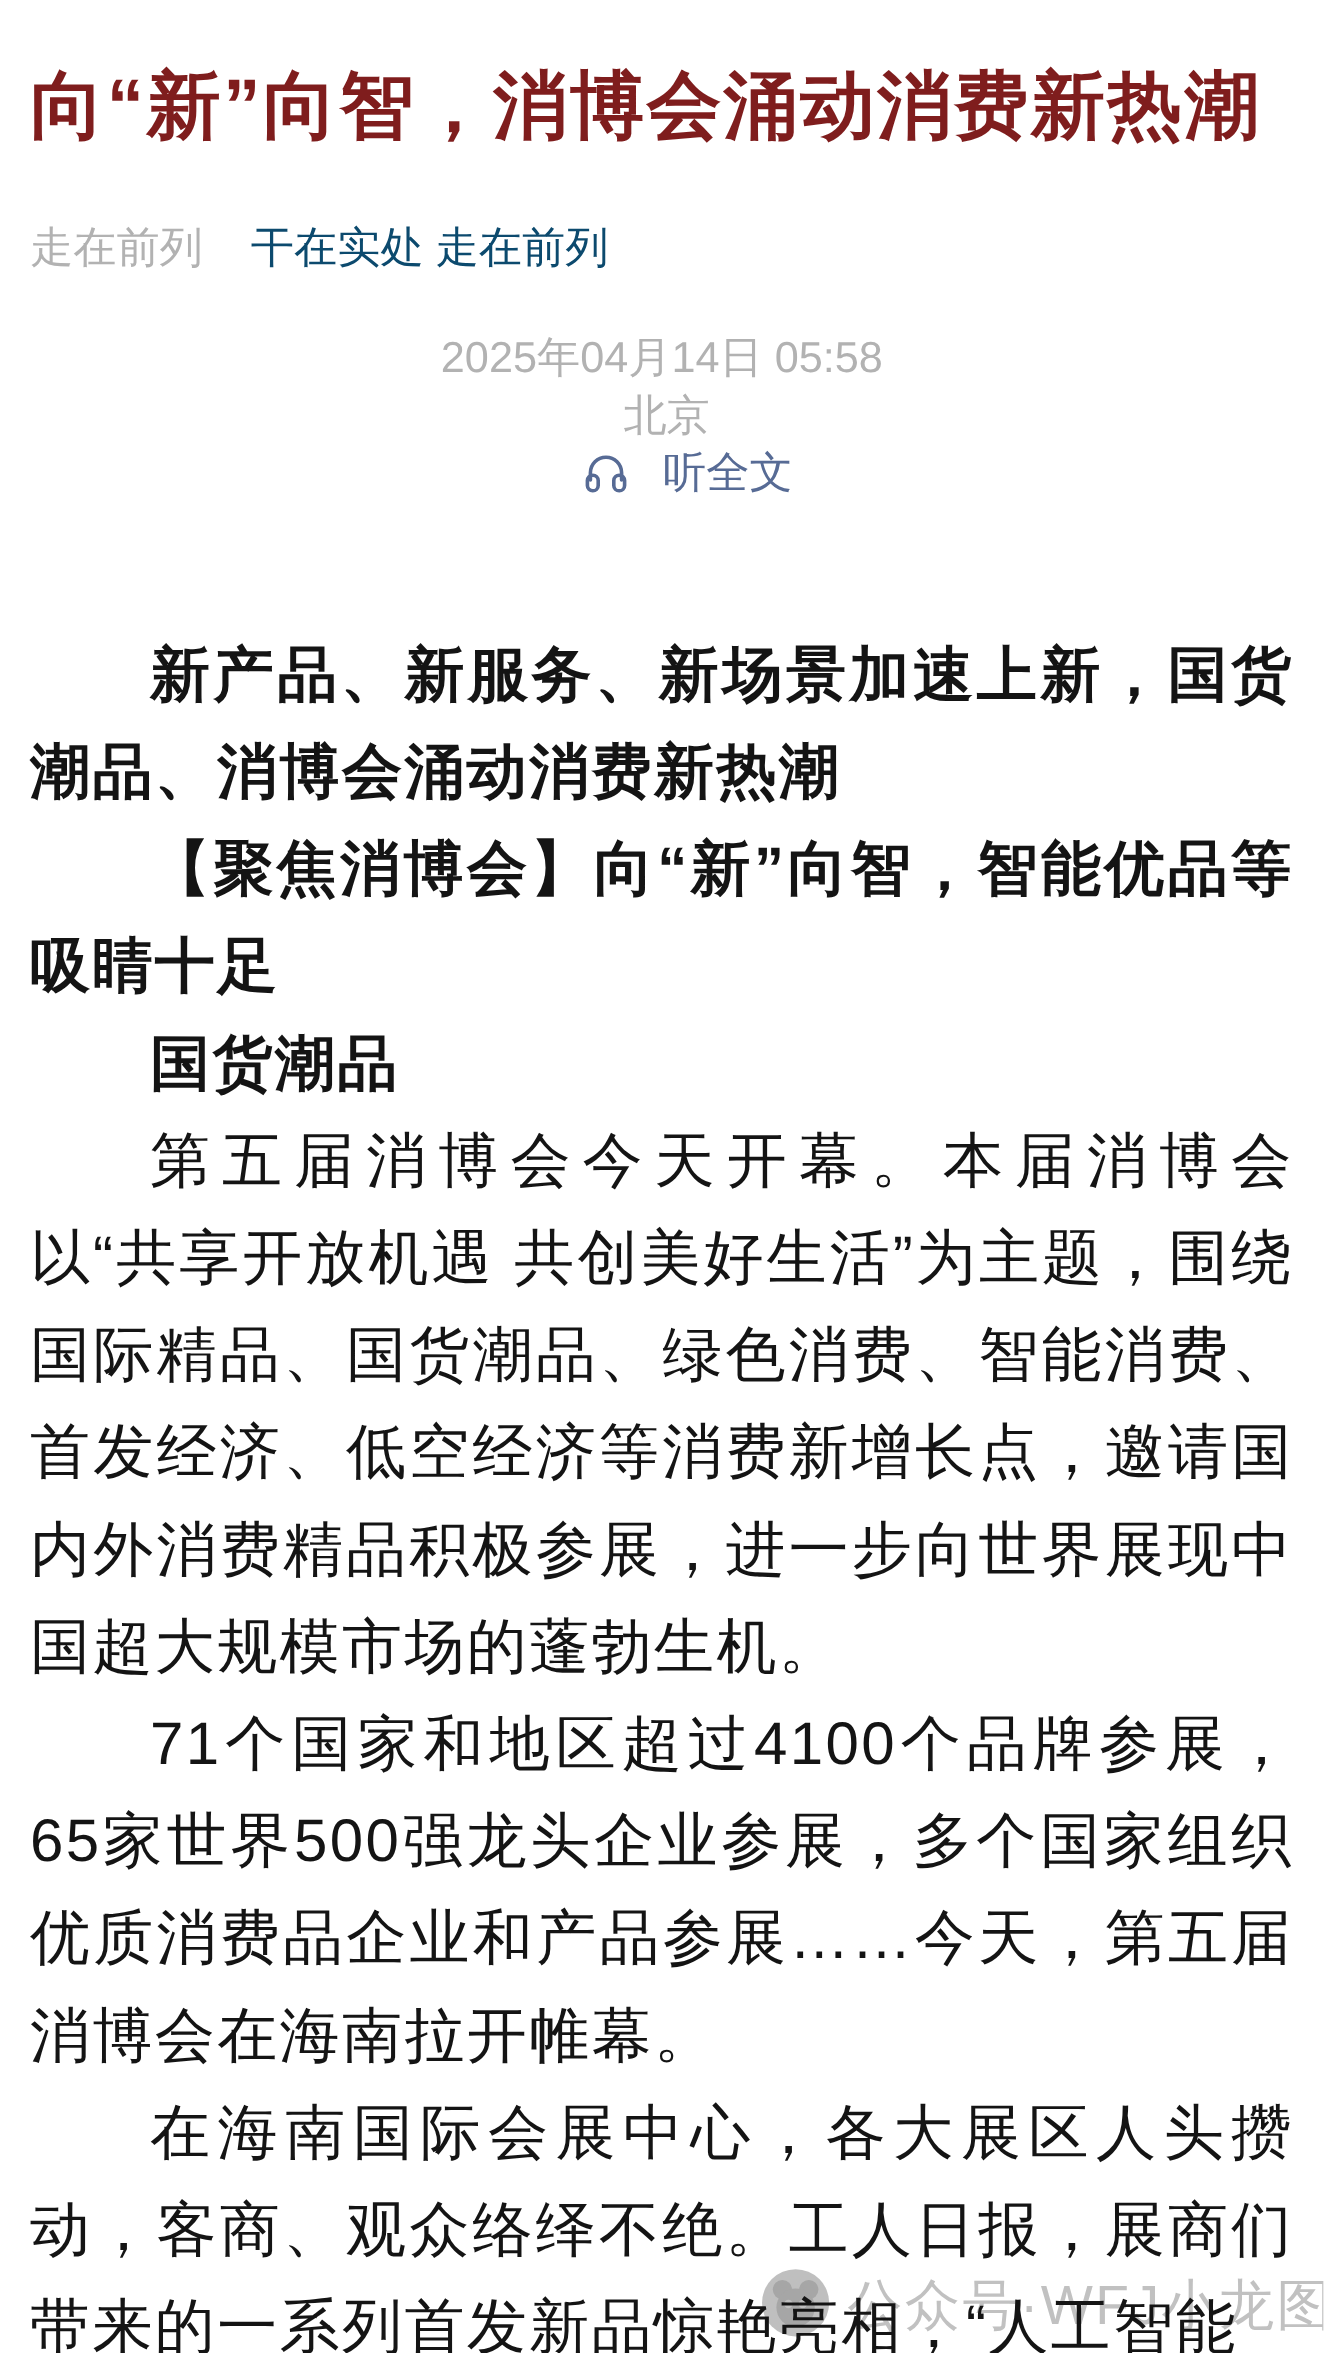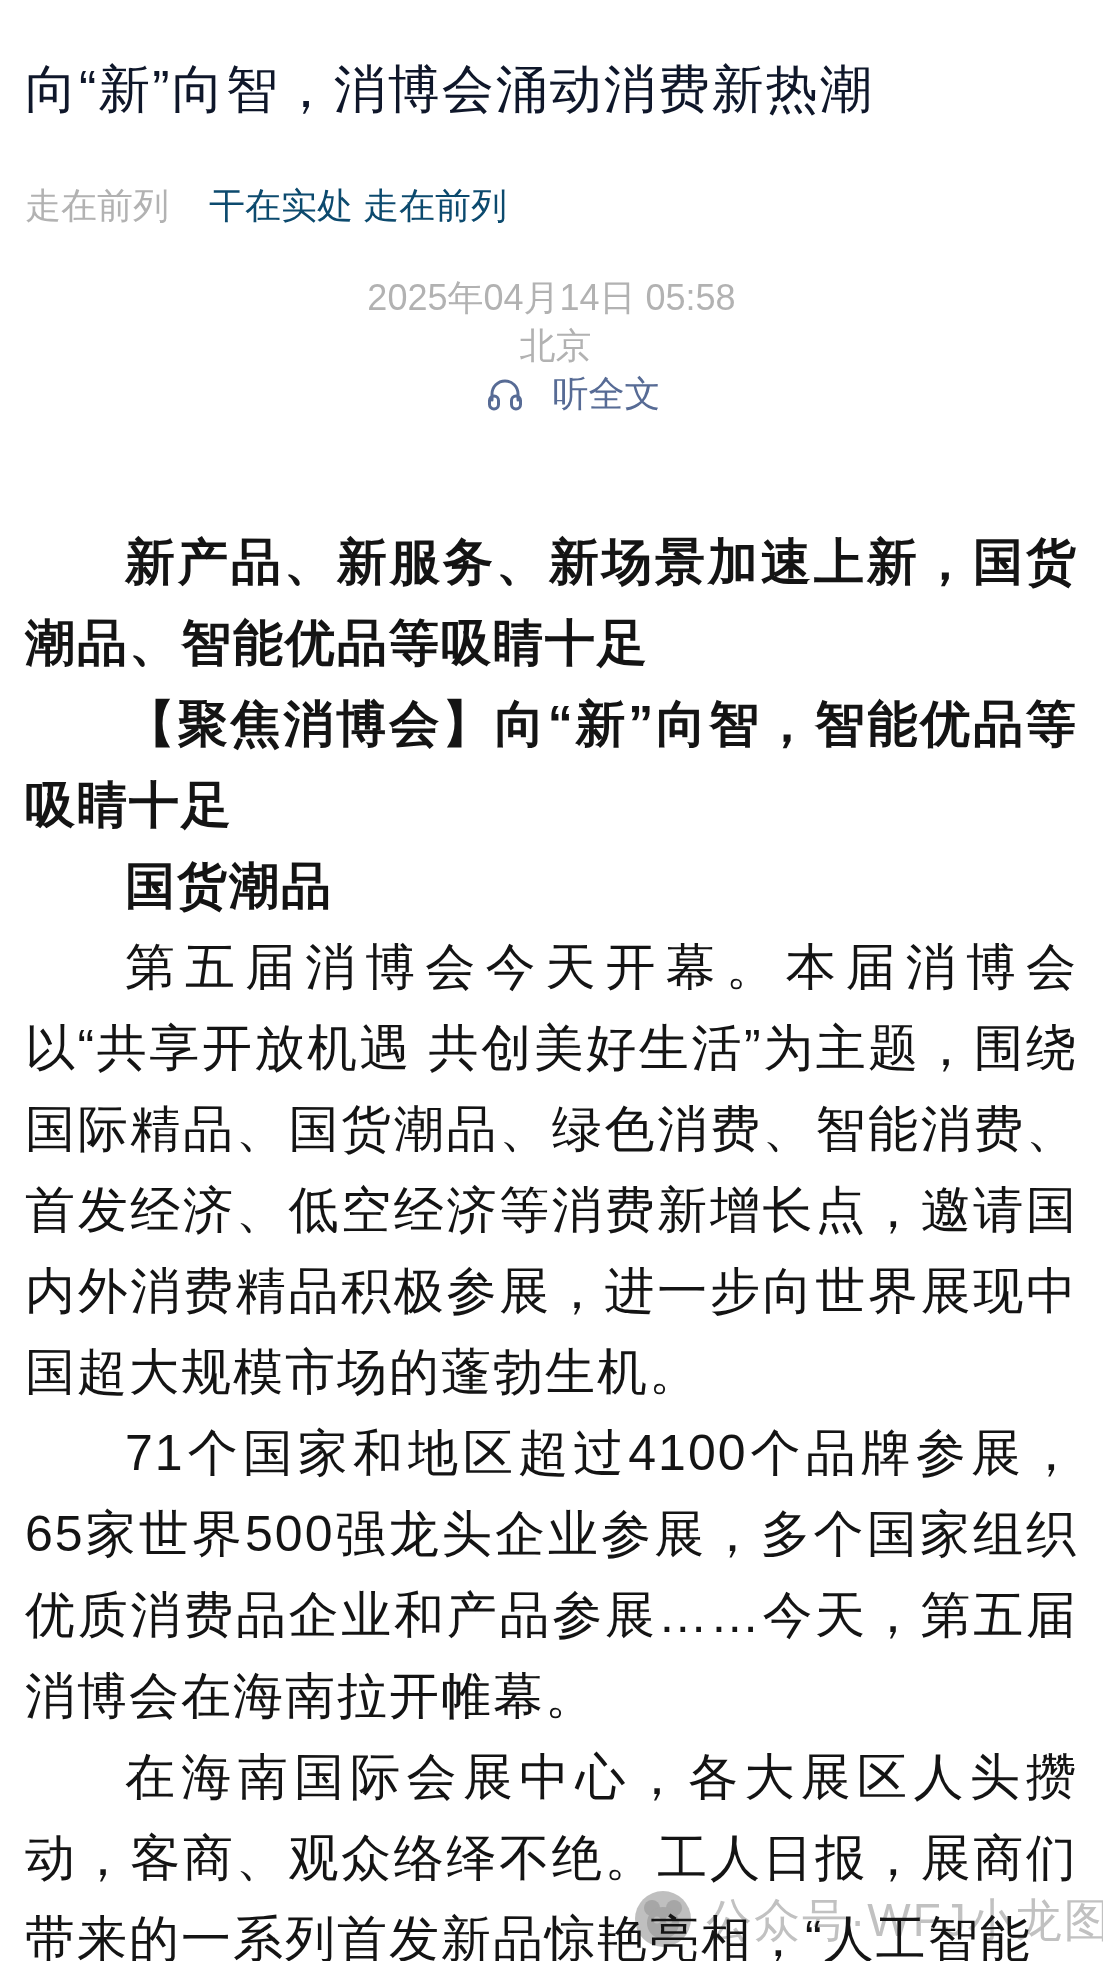--- a/index.html
+++ b/index.html
@@ -3,22 +3,22 @@
 <meta charset="utf-8">
 <style>
   html,body{margin:0;padding:0;}
   .page{
     width:1103px;height:1961px;position:relative;overflow:hidden;
     background:#ffffff;font-family:"Liberation Sans",sans-serif;
     -webkit-font-smoothing:antialiased;
   }
   .content{position:relative;z-index:1;padding:0 25px;}
   .title{
-    margin:48px 0 0;font-size:52px;line-height:82px;font-weight:400;
-    letter-spacing:2px;color:#0f172a;
+    margin:48px 0 0;font-size:62px;line-height:82px;font-weight:700;
+    letter-spacing:2px;color:#7f1d1d;
   }
   .byline{margin-top:52px;font-size:36px;line-height:48px;white-space:nowrap;}
   .source-name{color:#b2b2b2;}
   .source-tagline{color:#0c4a6e;margin-left:30px;}
   .dateline{
     margin-top:44px;font-size:36px;line-height:48px;color:#b2b2b2;
     display:flex;align-items:center;white-space:nowrap;flex-direction:column;
   }
   .location{margin-left:8px;}
   .listen{
@@ -77,21 +77,21 @@
             <path d="M7 26 v-6 a13 13 0 0 1 26 0 v6" stroke="#576b95" stroke-width="3" stroke-linecap="round"></path>
             <rect x="4.5" y="22" width="9" height="13" rx="4.5" fill="none" stroke="#576b95" stroke-width="3"></rect>
             <rect x="26.5" y="22" width="9" height="13" rx="4.5" fill="none" stroke="#576b95" stroke-width="3"></rect>
           </svg>
         </span>
         <span>听全文</span>
       </span>
     </div>
 
     <div class="article-body">
-        <p class="bold">新产品、新服务、新场景加速上新，国货潮品、智能优品等吸睛十足</p>
+        <p class="bold">新产品、新服务、新场景加速上新，国货潮品、消博会涌动消费新热潮</p>
         <p class="bold">【聚焦消博会】向“新”向智，智能优品等吸睛十足</p>
         <p class="bold">国货潮品</p>
         <p>第五届消博会今天开幕。本届消博会以“共享开放机遇 共创美好生活”为主题，围绕国际精品、国货潮品、绿色消费、智能消费、首发经济、低空经济等消费新增长点，邀请国内外消费精品积极参展，进一步向世界展现中国超大规模市场的蓬勃生机。</p>
         <p>71个国家和地区超过4100个品牌参展，65家世界500强龙头企业参展，多个国家组织优质消费品企业和产品参展……今天，第五届消博会在海南拉开帷幕。</p>
         <p>在海南国际会展中心，各大展区人头攒动，客商、观众络绎不绝。工人日报，展商们带来的一系列首发新品惊艳亮相，“人工智能</p>
       </div>
 
   </div>
 </div>
 

